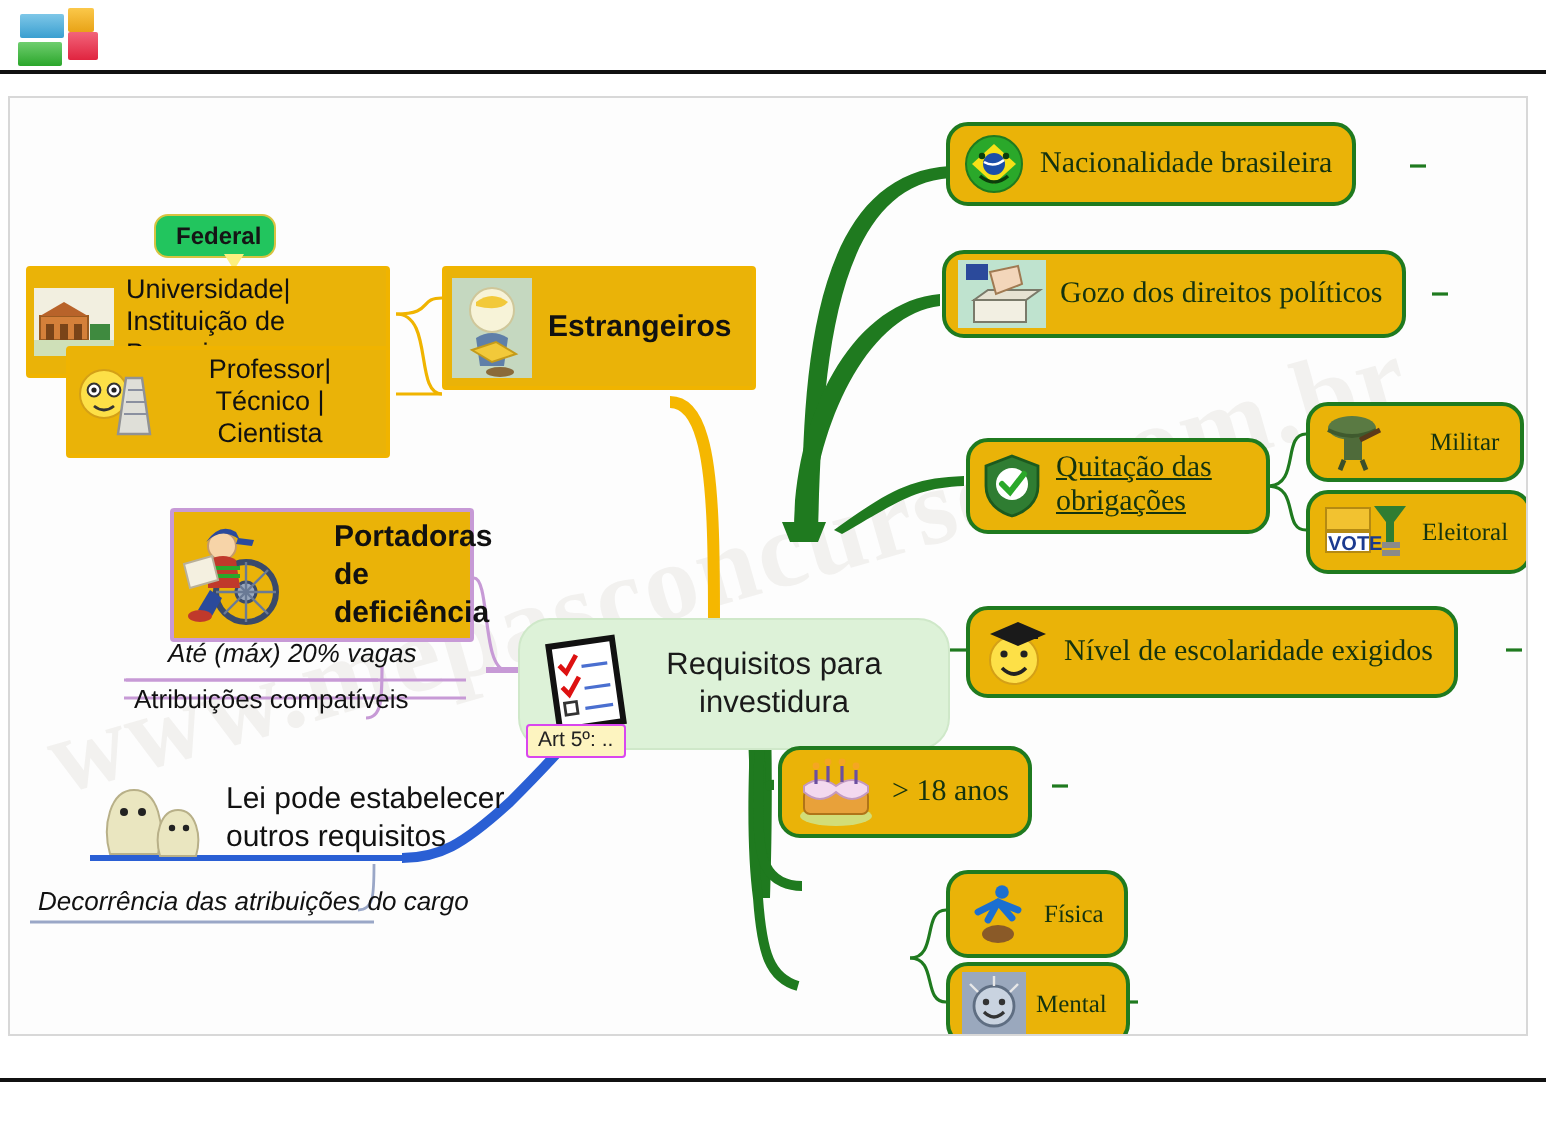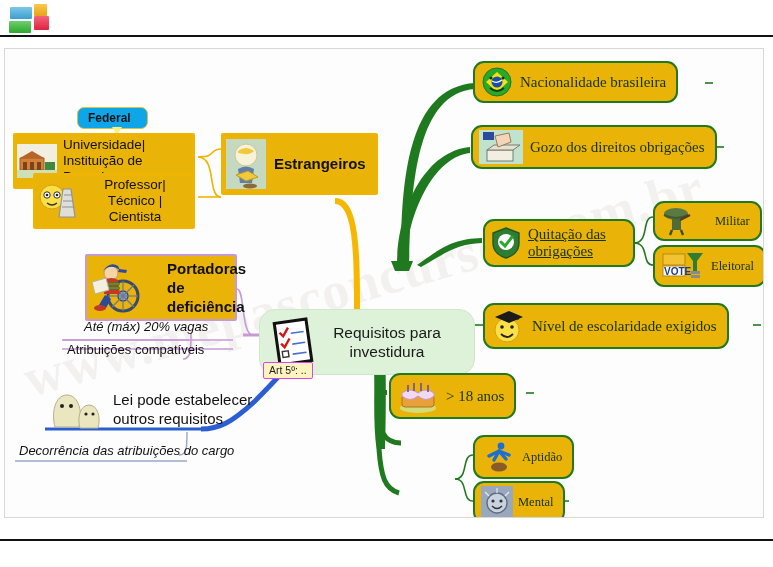--- a/index.html
+++ b/index.html
@@ -79,23 +79,23 @@
   .pnode { border:2px solid #c79ad6; border-radius:2px; padding:3px 8px 3px 2px; }
   .pnode .lbl { font-family:"Liberation Sans", sans-serif; font-weight:bold; font-size:15px; color:#111; line-height:19px; white-space:normal; }
 
   
   .unode { background:transparent; }
   .unode .lbl { font-family:"Liberation Sans", sans-serif; font-size:13px; color:#111; }
   .unode.ital .lbl { font-style:italic; }
 
   
   .balloon {
-    position:absolute; background:#0ea5e9; border:1px solid #d8c340; border-radius:7px;
+    position:absolute; background:#22c55e; border:1px solid #d8c340; border-radius:7px;
     font-family:"Liberation Sans", sans-serif; font-weight:bold; font-size:12px; color:#151515;
-    padding:3px 16px 3px 10px;
+    padding:3px 6px 3px 10px;
   }
   .balloon .tail {
     position:absolute; left:34px; bottom:-7px; width:0;height:0;
     border-left:5px solid transparent; border-right:5px solid transparent;
     border-top:8px solid #fdf07f;
   }
 
   
   .bnode { background:transparent; }
   .bnode .lbl { font-family:"Liberation Sans", sans-serif; font-size:15px; color:#111; line-height:19px; white-space:normal; }
@@ -222,21 +222,21 @@
     </div>
 
     <div class="node gnode" style="left:466px; top:76px;">
       <svg class="ico" width="44" height="34" viewBox="0 0 44 34">
         <rect x="0" y="0" width="44" height="34" fill="#bfe3cf"></rect>
         <rect x="8" y="20" width="26" height="11" fill="#f2efe2" stroke="#7a7a6a" stroke-width="1"></rect>
         <path d="M8 20 l7 -5 h26 l-7 5 z" fill="#e6e2d2" stroke="#7a7a6a" stroke-width="1"></path>
         <path d="M16 6 l14 -3 l2 9 l-13 5 z" fill="#f3d6ba" stroke="#a07a52" stroke-width="1"></path>
         <rect x="4" y="2" width="11" height="8" fill="#2b4a9b"></rect>
       </svg>
-      <span class="lbl" style="margin-left:7px;">Gozo dos direitos obrigações</span>
+      <span class="lbl" style="margin-left:7px;">Gozo dos direitos políticos</span>
     </div>
 
     <div class="node gnode" style="left:478px; top:170px; width:152px; height:48px;">
       <svg class="ico" width="30" height="32" viewBox="0 0 30 32">
         <path d="M15 1 L28 6 V16 C28 24 22 29 15 31 C8 29 2 24 2 16 V6 Z" fill="#2f7d32" stroke="#1c5a1e" stroke-width="1.4"></path>
         <circle cx="15" cy="15" r="8" fill="#fff"></circle>
         <path d="M10 15 l4 4 l7 -9" stroke="#2aa82a" stroke-width="3" fill="none" stroke-linecap="round"></path>
       </svg>
       <span class="lbl" style="margin-left:7px; width:98px;text-decoration:underline;">Quitação das obrigações</span>
     </div>
@@ -296,21 +296,21 @@
       <span class="lbl" style="margin-left:7px;">&gt; 18 anos</span>
     </div>
 
     <div class="node gnode small" style="left:468px; top:386px;">
       <svg class="ico" width="36" height="34" viewBox="0 0 36 34">
         <circle cx="20" cy="6" r="3.4" fill="#1b6fd0"></circle>
         <path d="M8 16 l10 -5 l10 4" stroke="#1b6fd0" stroke-width="3.4" fill="none" stroke-linecap="round"></path>
         <path d="M18 11 l-5 9 M18 11 l7 8" stroke="#1b6fd0" stroke-width="3.4" fill="none" stroke-linecap="round"></path>
         <ellipse cx="18" cy="27" rx="8" ry="4.5" fill="#8a5a28"></ellipse>
       </svg>
-      <span class="lbl" style="margin-left:5px;">Aptidão</span>
+      <span class="lbl" style="margin-left:5px;">Física</span>
     </div>
     <div class="node gnode small" style="left:468px; top:432px;">
       <svg class="ico" width="32" height="32" viewBox="0 0 32 32">
         <rect x="0" y="0" width="32" height="32" fill="#9aa8bd"></rect>
         <circle cx="16" cy="17" r="10" fill="#c9d3e0" stroke="#5f6e82" stroke-width="1.4"></circle>
         <circle cx="12" cy="15" r="1.6" fill="#333"></circle>
         <circle cx="20" cy="15" r="1.6" fill="#333"></circle>
         <path d="M11 20 q5 5 10 0" stroke="#333" stroke-width="1.6" fill="none"></path>
         <g stroke="#e8e8e8" stroke-width="1.2">
           <path d="M16 7 v-5"></path>

